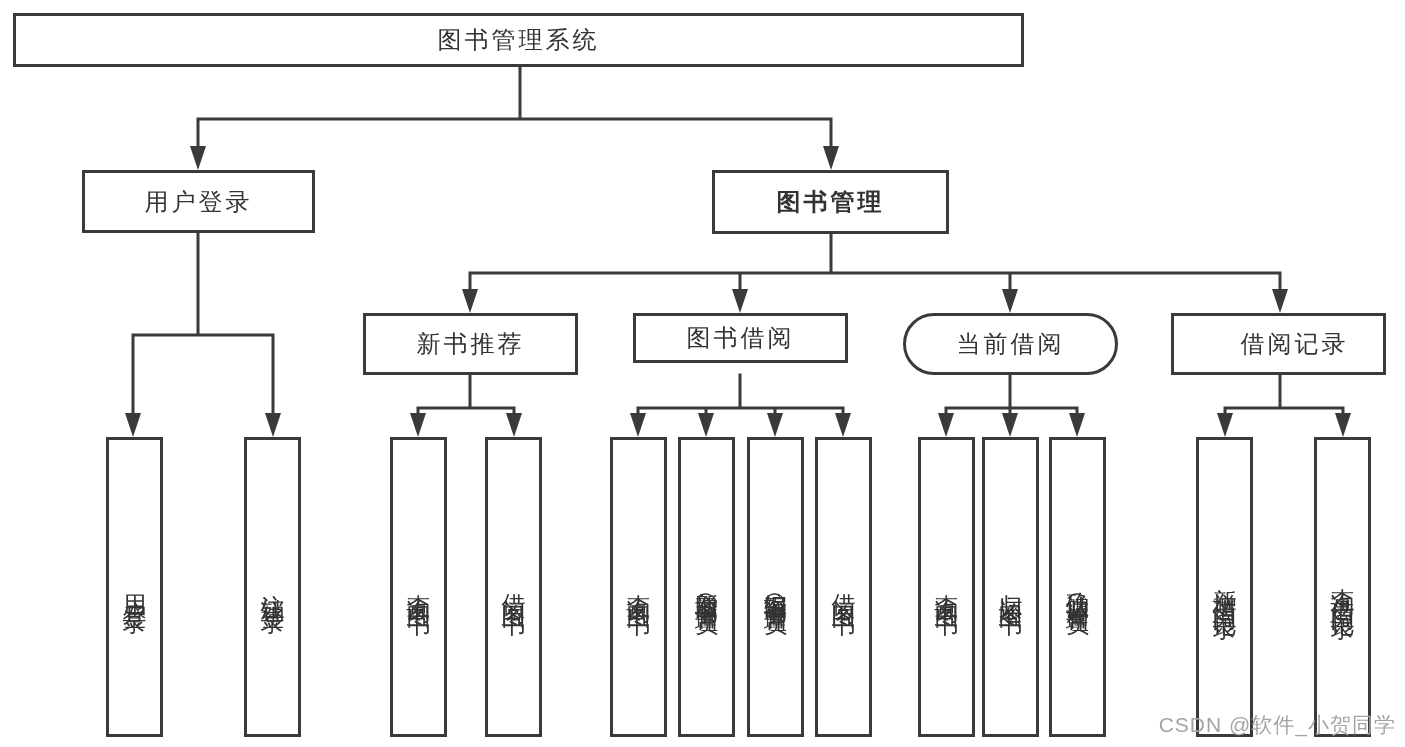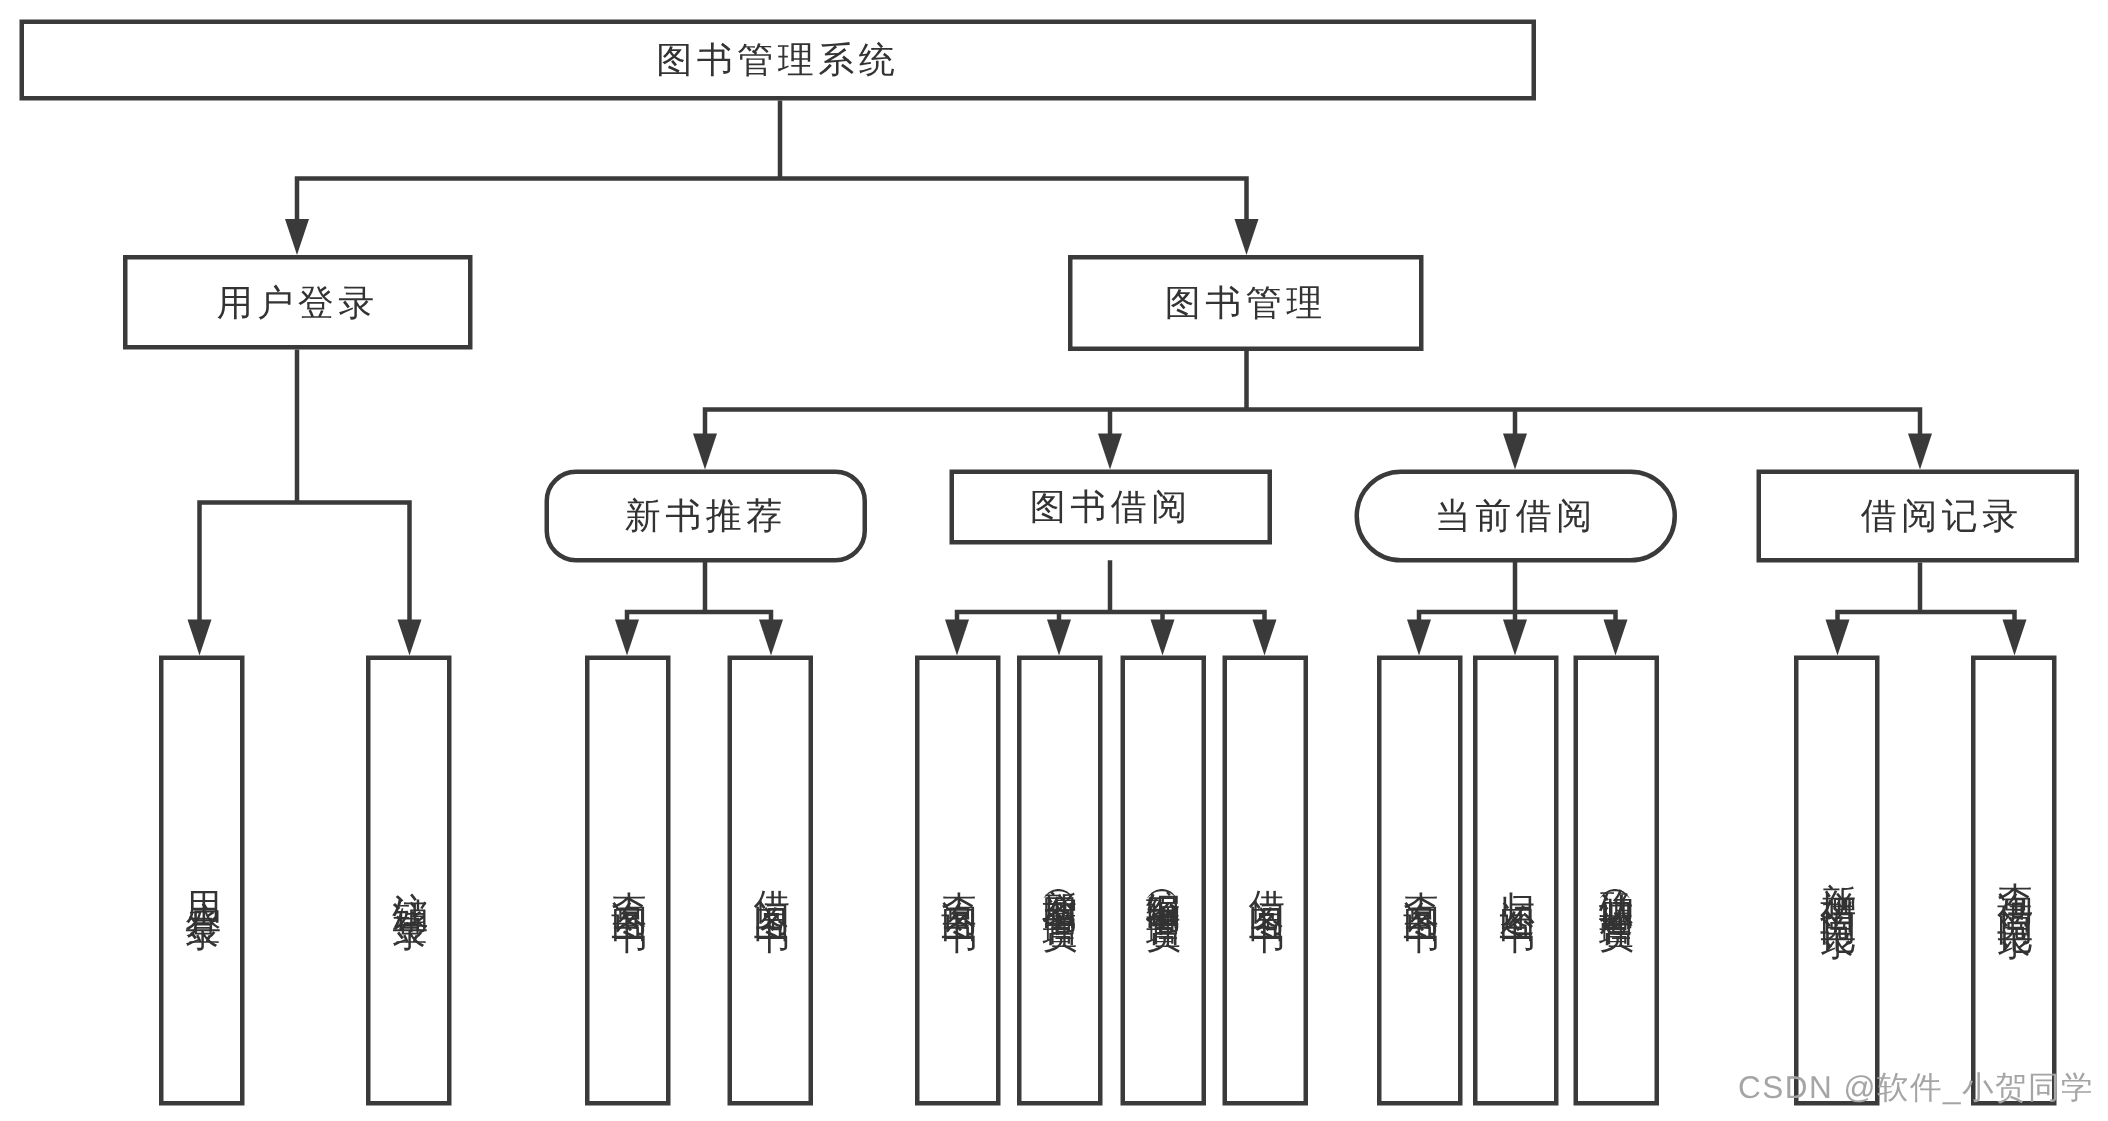--- a/index.html
+++ b/index.html
@@ -118,23 +118,23 @@
     <g>
       <path d="M1280 375 V408 M1225 408 H1343 M1225 408 V416 M1343 408 V416"></path>
       <polygon points="1217,413 1233,413 1225,437"></polygon>
       <polygon points="1335,413 1351,413 1343,437"></polygon>
     </g>
   </svg>
 
   <div class="hbox" style="left:13px; top:13px; width:1011px; height:54px;">图书管理系统</div>
 
   <div class="hbox" style="left:82px; top:170px; width:233px; height:63px;">用户登录</div>
-  <div class="hbox" style="left:712px; top:170px; width:237px; height:64px;">图书管理</div>
+  <div class="hbox" style="left:712px; top:170px; width:237px; height:64px;font-weight:bold;">图书管理</div>
 
-  <div class="hbox" style="left:363px; top:313px; width:215px; height:62px;border-radius:21px;">新书推荐</div>
+  <div class="hbox" style="left:363px; top:313px; width:215px; height:62px;">新书推荐</div>
   <div class="hbox" style="left:633px; top:313px; width:215px; height:50px;">图书借阅</div>
   <div class="hbox" style="left:903px; top:313px; width:215px; height:62px;border-radius:31px;">当前借阅</div>
   <div class="hbox" style="left:1171px; top:313px; width:215px; height:62px;padding-left:32px;">借阅记录</div>
 
   <div class="vbox" style="left:106px;">用户登录</div>
   <div class="vbox" style="left:244px;">注销登录</div>
 
   <div class="vbox" style="left:390px;">查询图书</div>
   <div class="vbox" style="left:485px;">借阅图书</div>
 

